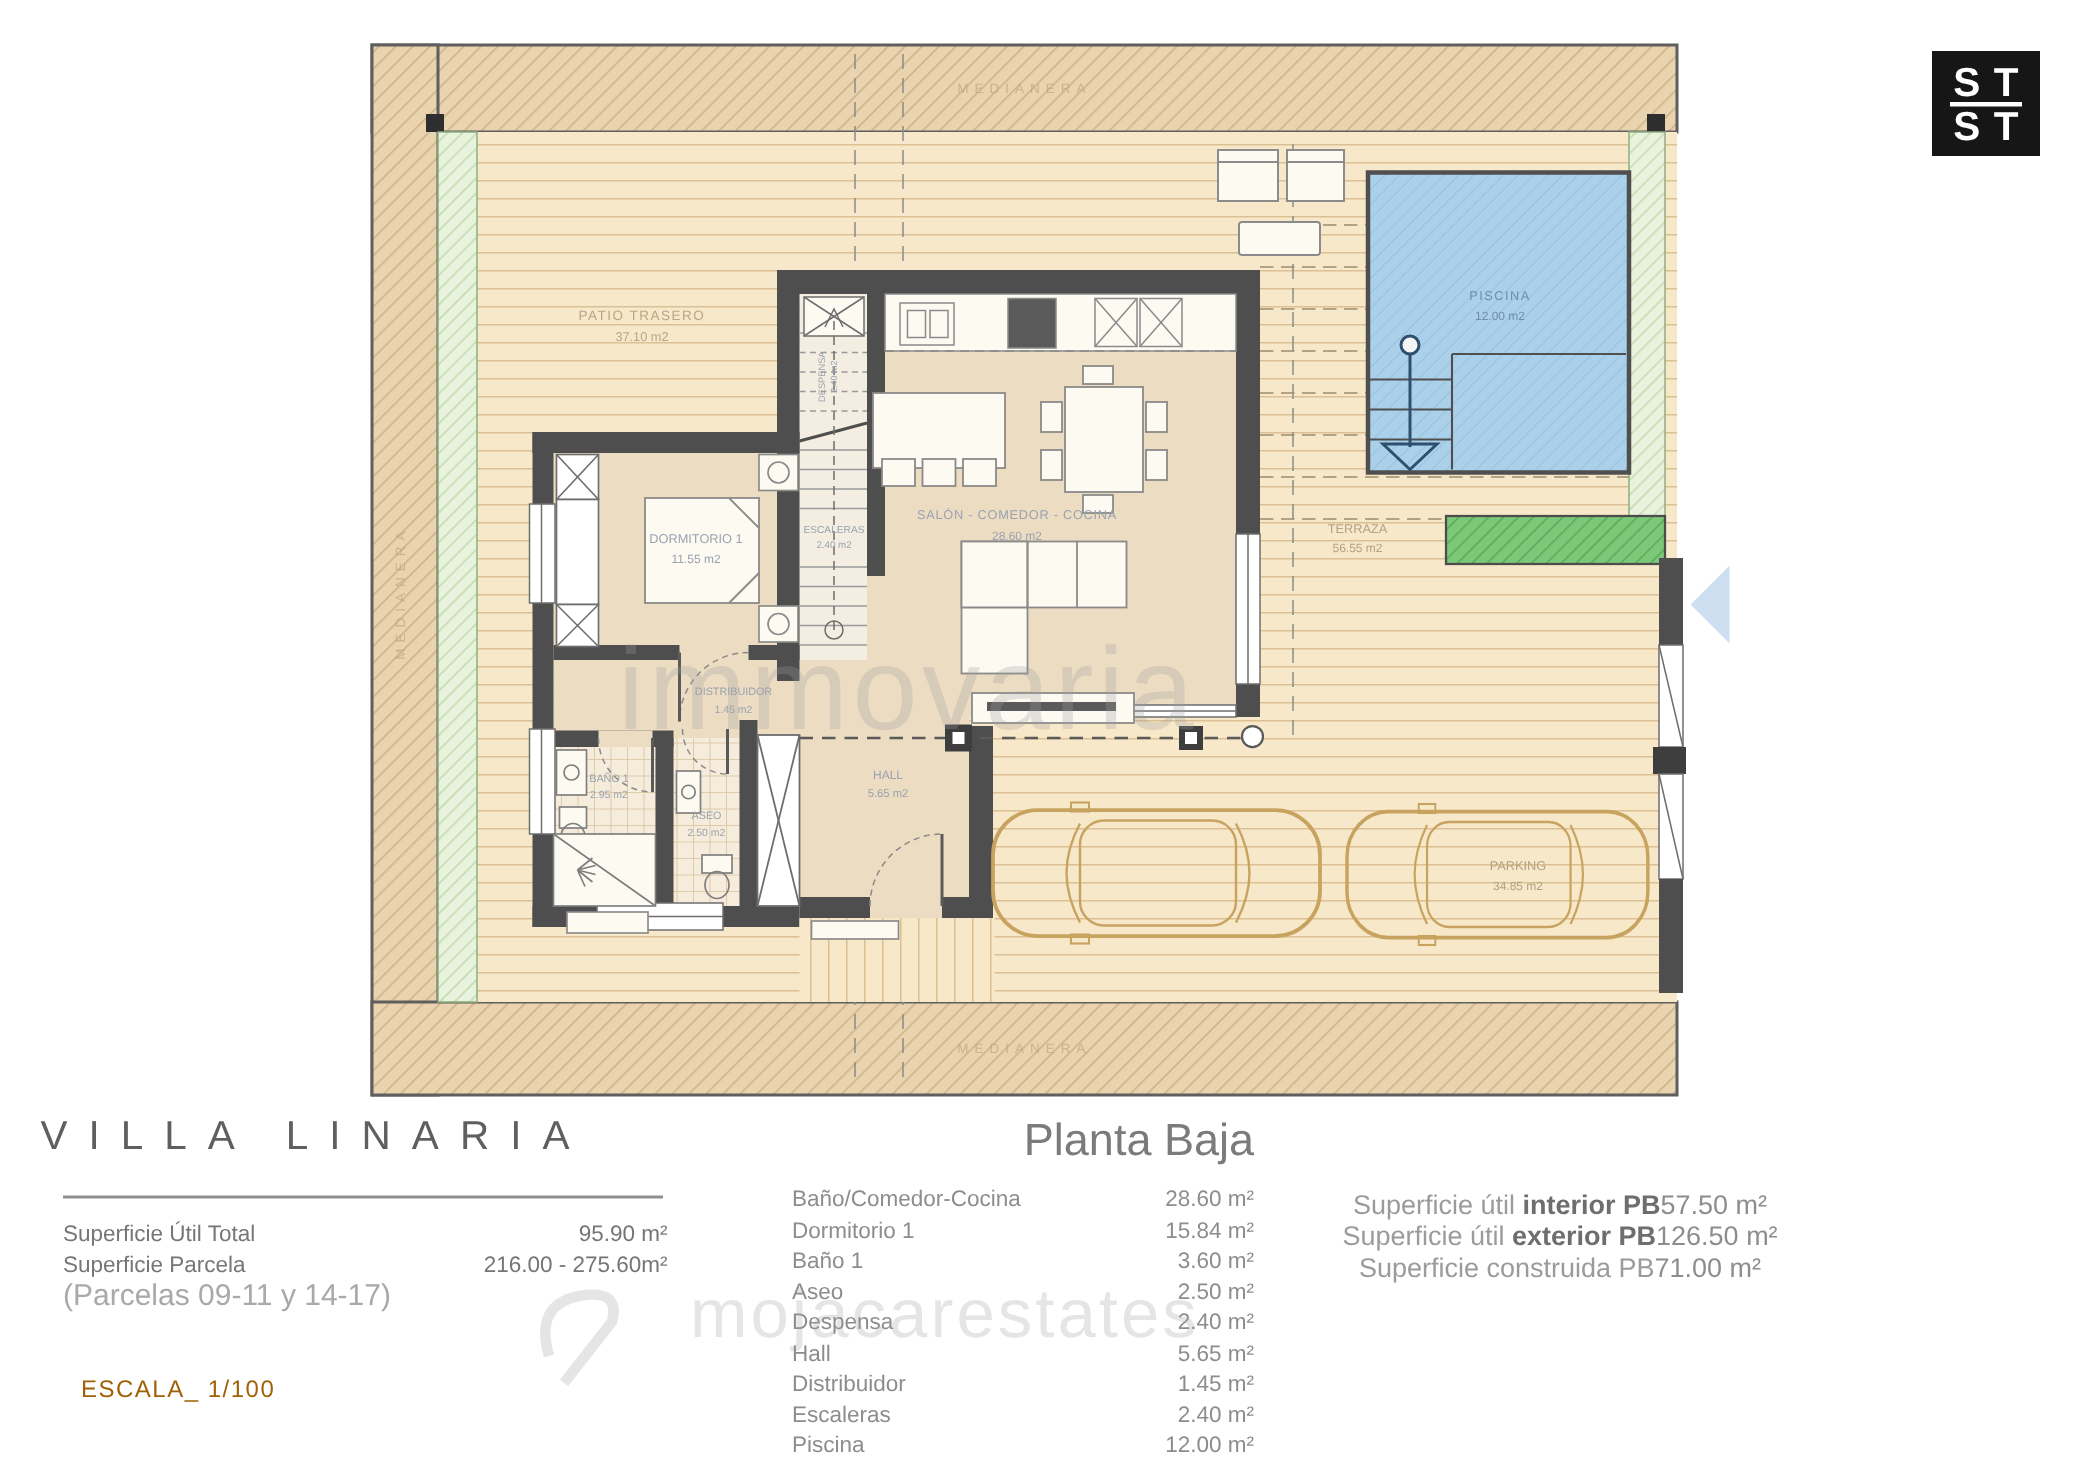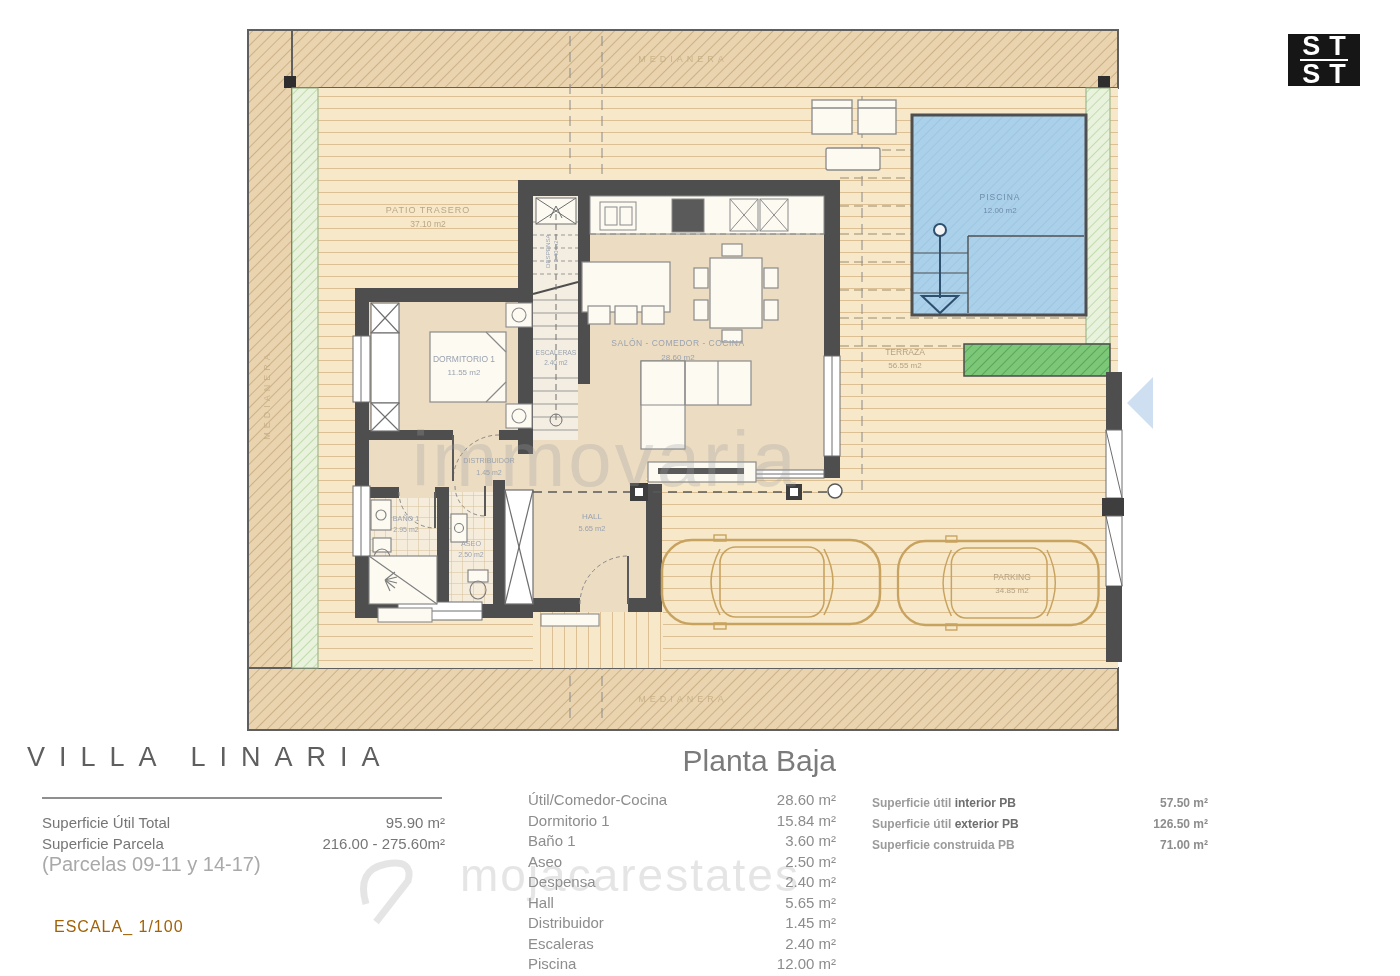--- a/index.html
+++ b/index.html
@@ -15,32 +15,32 @@
   .tb-row{display:flex;justify-content:space-between;font-size:15px;font-weight:normal;color:#767676;line-height:21px;}
   .tb-note{font-size:20px;color:#a9a9a9;line-height:20px;}
   .escala{position:absolute;left:54px;top:918px;font-size:16px;color:#a16207;letter-spacing:1px;}
 
   .planta-block{position:absolute;left:528px;top:744px;width:308px;}
   .planta-block h2{margin:0 0 4px 0;font-size:30px;font-weight:normal;color:#7b7b7b;text-align:right;}
   .pb-rows{margin-top:12px;}
   .pb-row{display:flex;justify-content:space-between;font-size:15px;color:#8d8d8d;line-height:20.5px;}
 
   .summary-block{position:absolute;left:872px;top:793px;width:336px;}
-  .sm-row{display:flex;justify-content:space-between;font-size:12px;color:#9b9b9b;line-height:21px;font-weight:bold;}
+  .sm-row{display:flex;justify-content:center;font-size:18px;color:#9b9b9b;line-height:21px;}
   .sm-row b{color:#6e6e6e;}
   .sm-row .val{color:#8d8d8d;}
 
   
   .wm{position:absolute;pointer-events:none;color:#9f9f9f;white-space:nowrap;}
   .wm-center{left:412px;top:414px;font-size:78px;letter-spacing:3px;opacity:0.28;}
   .wm-bottom{left:350px;top:848px;font-size:46px;letter-spacing:2px;opacity:0.26;display:flex;align-items:flex-start;gap:30px;}
   .wm-bottom svg{margin-right:6px;}
 
   
-  .st-logo{position:absolute;left:1288px;top:34px;width:72px;height:52px;background:#161616;
+  .st-logo{position:absolute;left:1288px;top:34px;width:72px;height:70px;background:#161616;
            display:flex;flex-direction:column;align-items:center;justify-content:center;overflow:hidden;}
   .st-logo span{color:#fff;font-size:27px;font-weight:bold;letter-spacing:9px;margin-right:-9px;line-height:24px;}
   .st-logo .bar{width:48px;height:3px;background:#fff;margin:1px 0;}
 </style>
 </head>
 <body>
 
 <div class="page">
 
   
@@ -406,21 +406,21 @@
     </div>
     <div class="tb-note">(Parcelas 09-11 y 14-17)</div>
   </div>
   <div class="escala">ESCALA_ 1/100</div>
 
   
   <div class="planta-block">
     <h2>Planta Baja</h2>
     <div class="pb-rows">
       <div class="pb-row">
-          <span>Útil/Comedor-Cocina</span>
+          <span>Baño/Comedor-Cocina</span>
           <span>28.60 m²</span>
         </div>
       <div class="pb-row">
           <span>Dormitorio 1</span>
           <span>15.84 m²</span>
         </div>
       <div class="pb-row">
           <span>Baño 1</span>
           <span>3.60 m²</span>
         </div>

